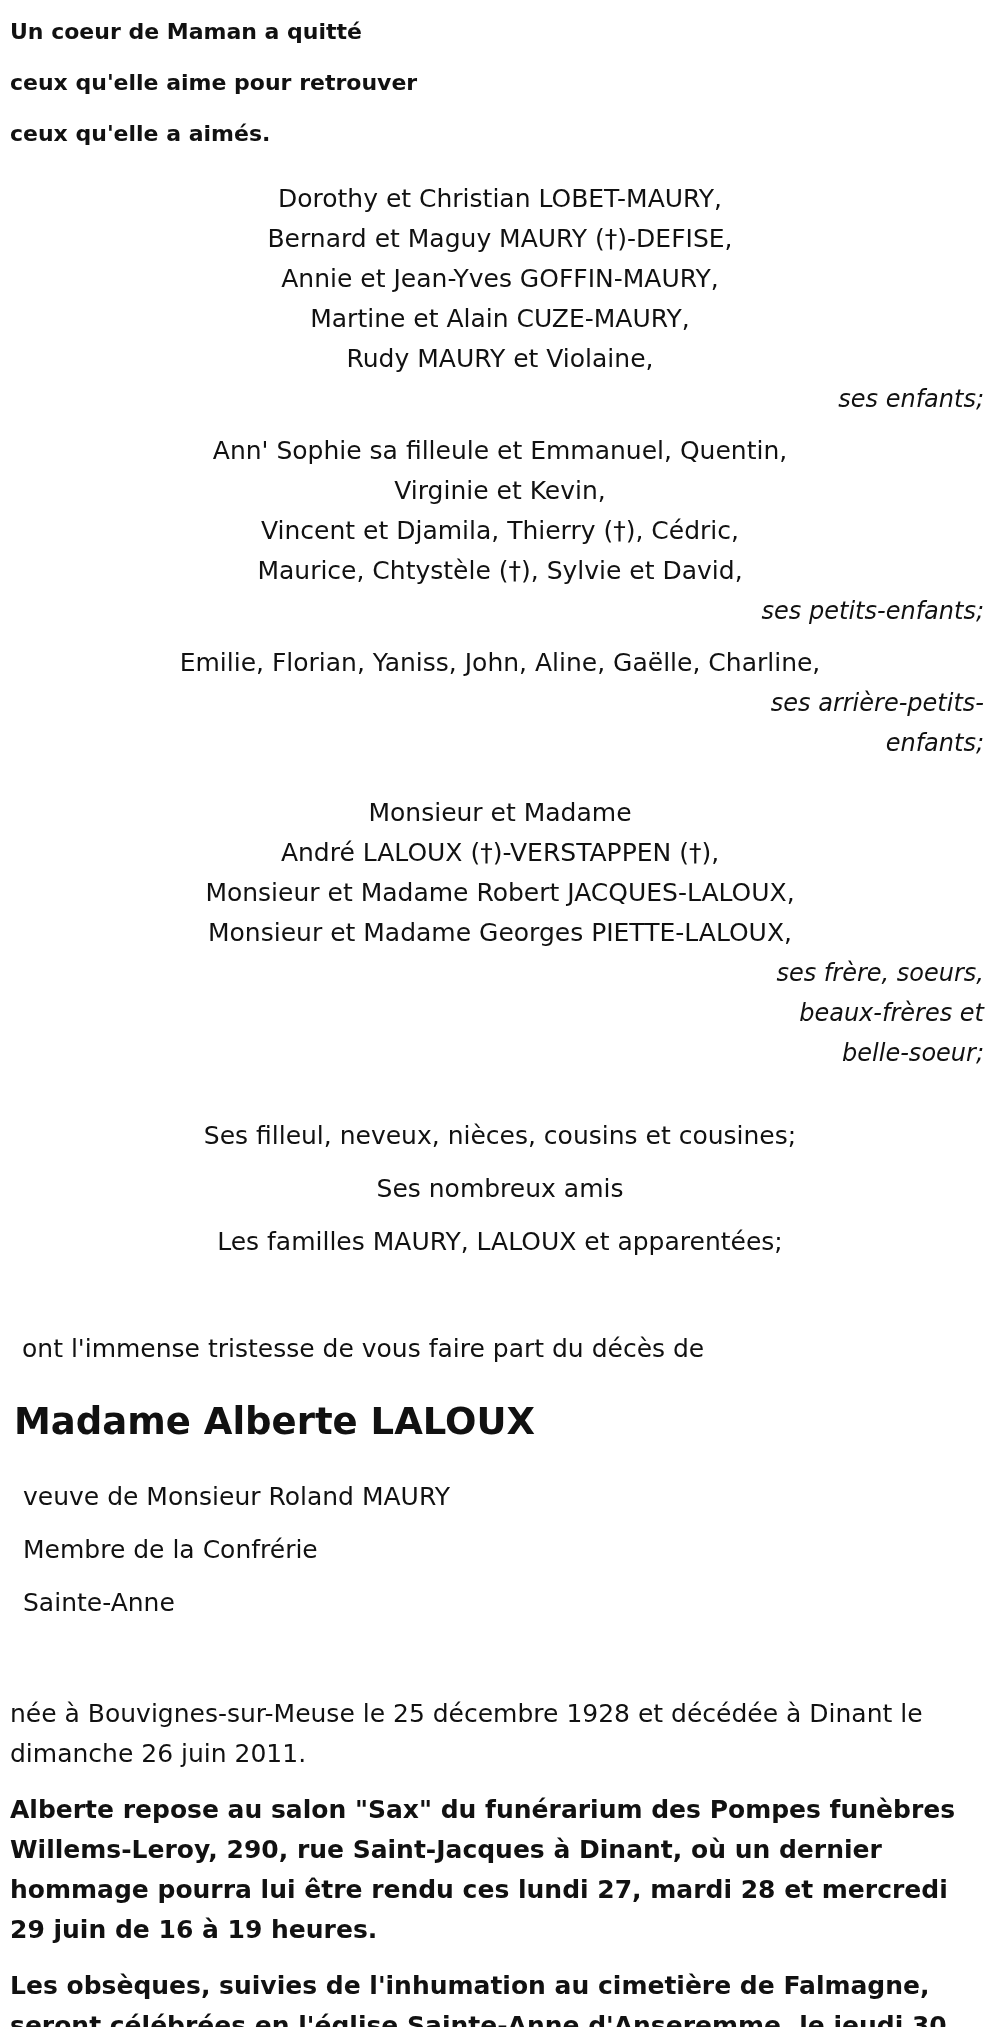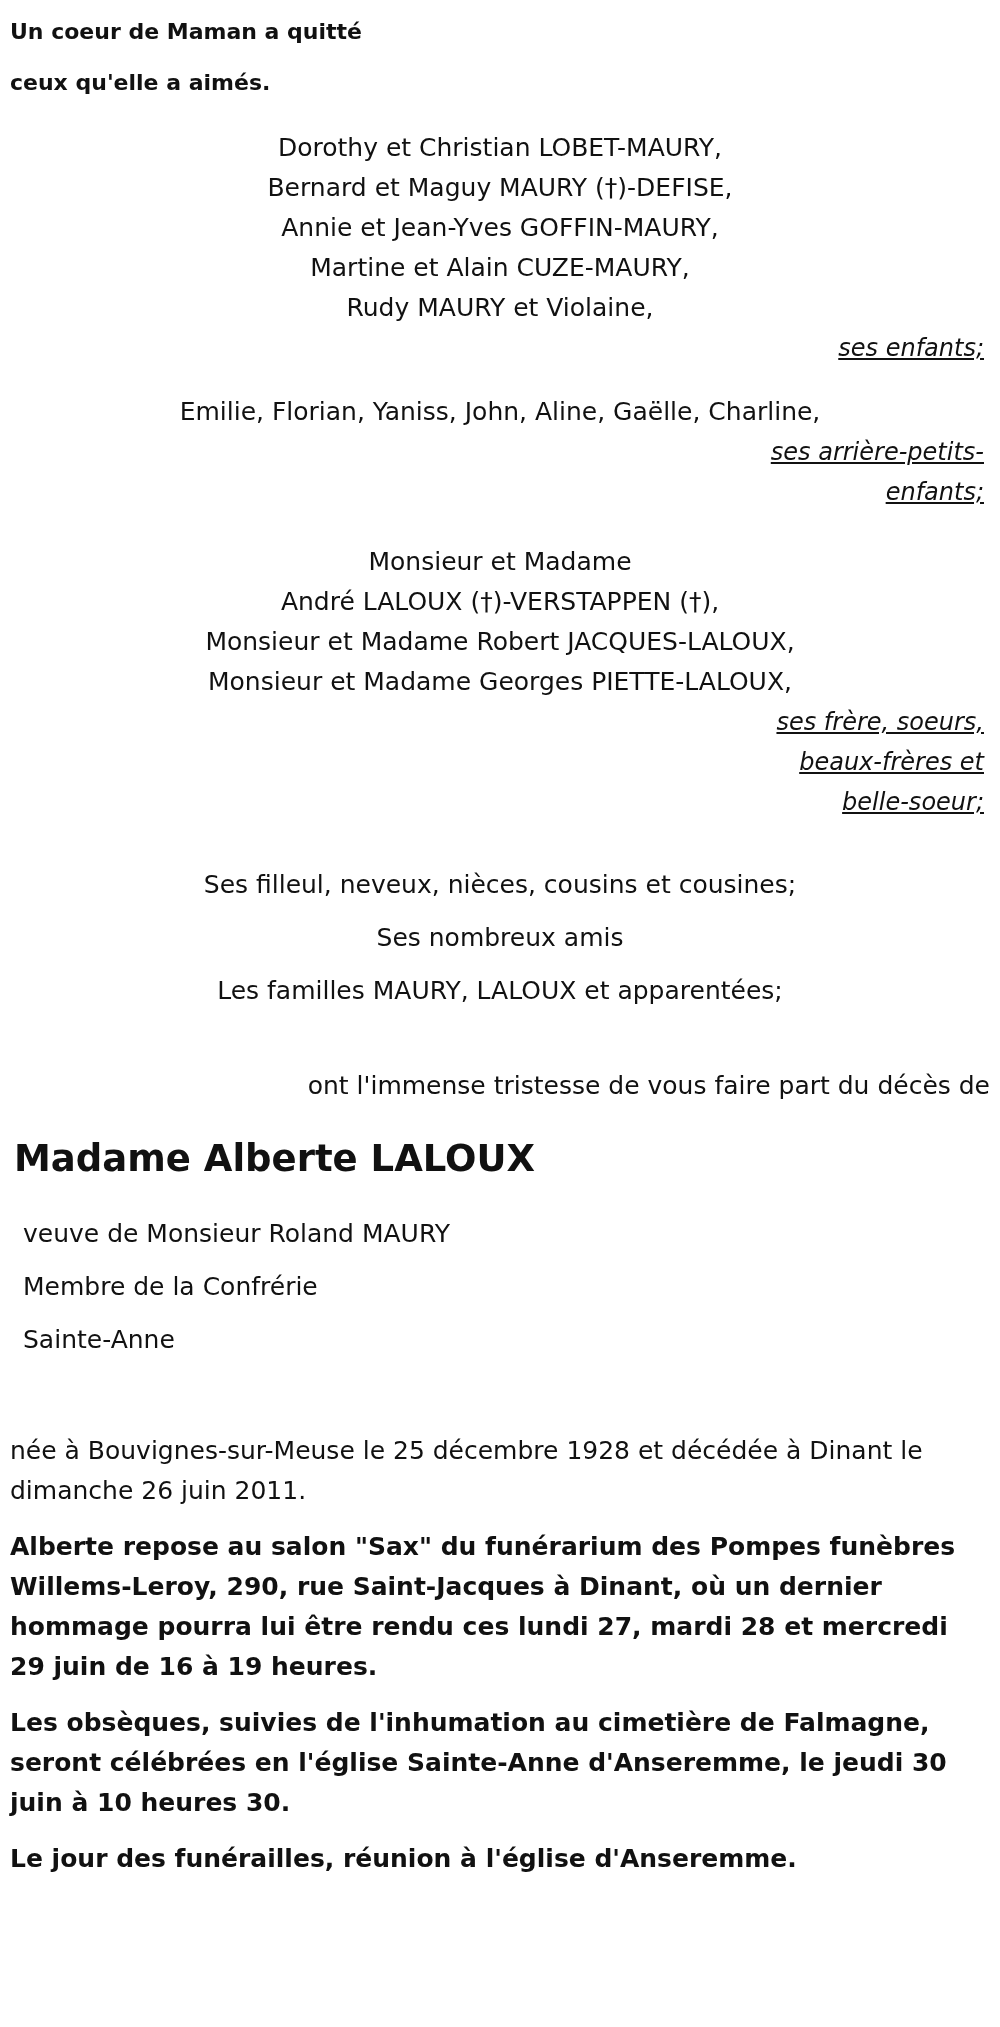--- a/index.html
+++ b/index.html
@@ -21,57 +21,64 @@
   .group { font-size: 25px; line-height: 40px; }
   .group .line { display: block; white-space: nowrap; text-align: center; }
   .relation {
     display: block;
     text-align: right;
     font-style: italic;
     font-size: 24px;
     line-height: 40px;
     padding-right: 6px;
     margin-left: auto;
-    text-decoration: underline;
   }
   .gap-s { height: 12px; }
   .gap-m { height: 30px; }
   .gap-l { height: 42px; }
-  .announce { font-size: 25px; line-height: 40px; margin: 0; text-align: right; }
+  .announce { font-size: 25px; line-height: 40px; margin: 12px; }
   .name-title {
     font-weight: bold;
     font-size: 37px;
     line-height: 50px;
     margin: 28px 0 30px 4px;
   }
   .plain p, .plain .line { margin: 13px; font-size: 25px; line-height: 40px; display:block; }
   .para { font-size: 25px; line-height: 40px; margin: 16px 0 10px 0; }
   .para.bold { font-weight: bold; }
 </style>
 </head>
 <body>
 
 <div class="page">
 
   <div class="intro">
     <p>Un coeur de Maman a quitté</p>
+    <p>ceux qu'elle aime pour retrouver</p>
     <p>ceux qu'elle a aimés.</p>
   </div>
 
   <div class="group">
     <span class="line">Dorothy et Christian LOBET-MAURY,</span>
     <span class="line">Bernard et Maguy MAURY (†)-DEFISE,</span>
     <span class="line">Annie et Jean-Yves GOFFIN-MAURY,</span>
     <span class="line">Martine et Alain CUZE-MAURY,</span>
     <span class="line">Rudy MAURY et Violaine,</span>
     <span class="relation">ses enfants;</span>
   </div>
 
   <div class="gap-s"></div>
 
+  <div class="group">
+    <span class="line">Ann' Sophie sa filleule et Emmanuel, Quentin,</span>
+    <span class="line">Virginie et Kevin,</span>
+    <span class="line">Vincent et Djamila, Thierry (†), Cédric,</span>
+    <span class="line">Maurice, Chtystèle (†), Sylvie et David,</span>
+    <span class="relation">ses petits-enfants;</span>
+  </div>
 
   <div class="gap-s"></div>
 
   <div class="group">
     <span class="line">Emilie, Florian, Yaniss, John, Aline, Gaëlle, Charline,</span>
     <span class="relation">ses arrière-petits-</span>
     <span class="relation">enfants;</span>
   </div>
 
   <div class="gap-m"></div>

